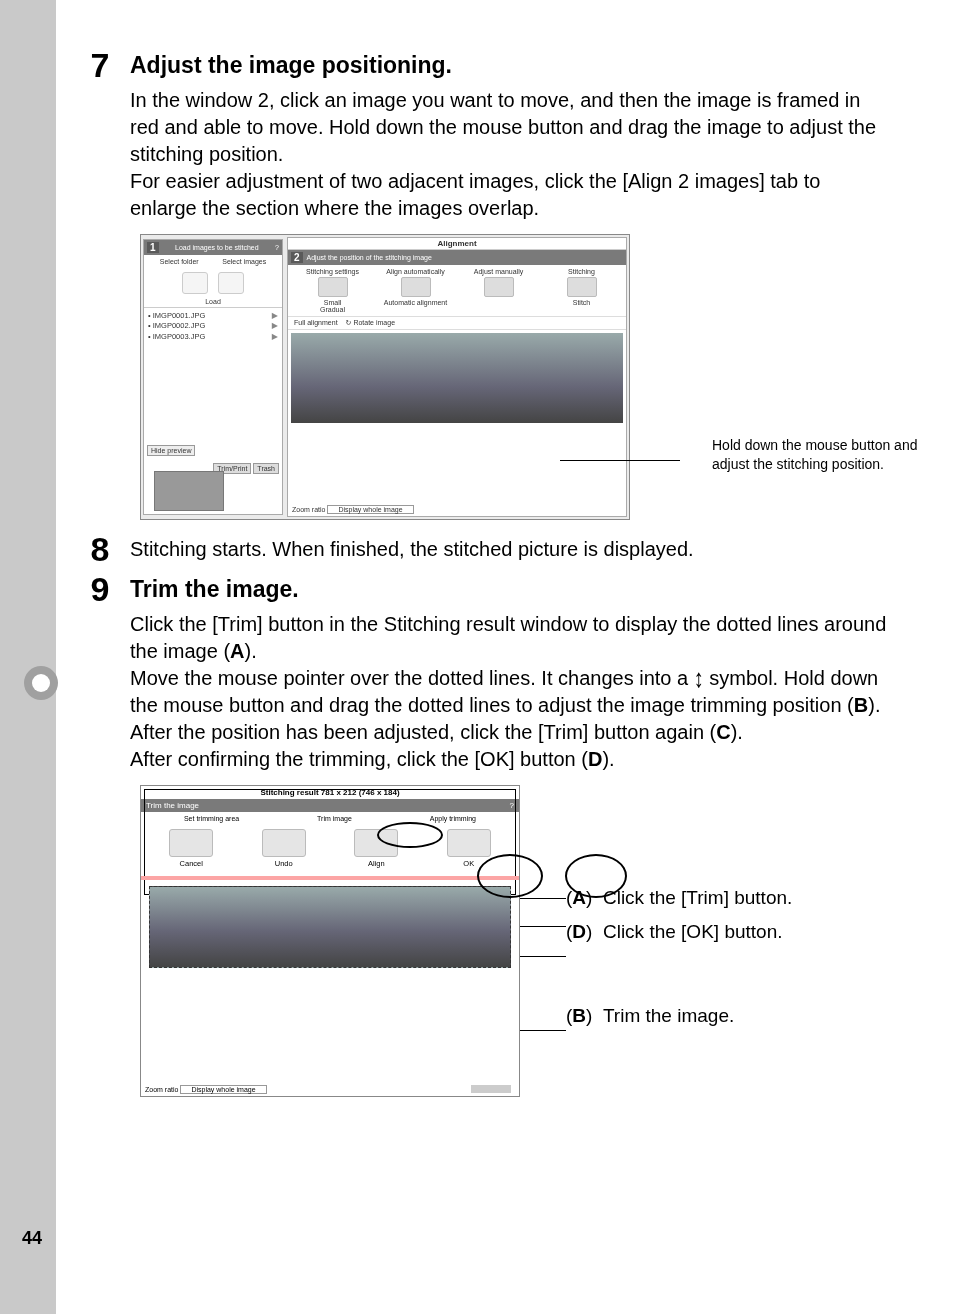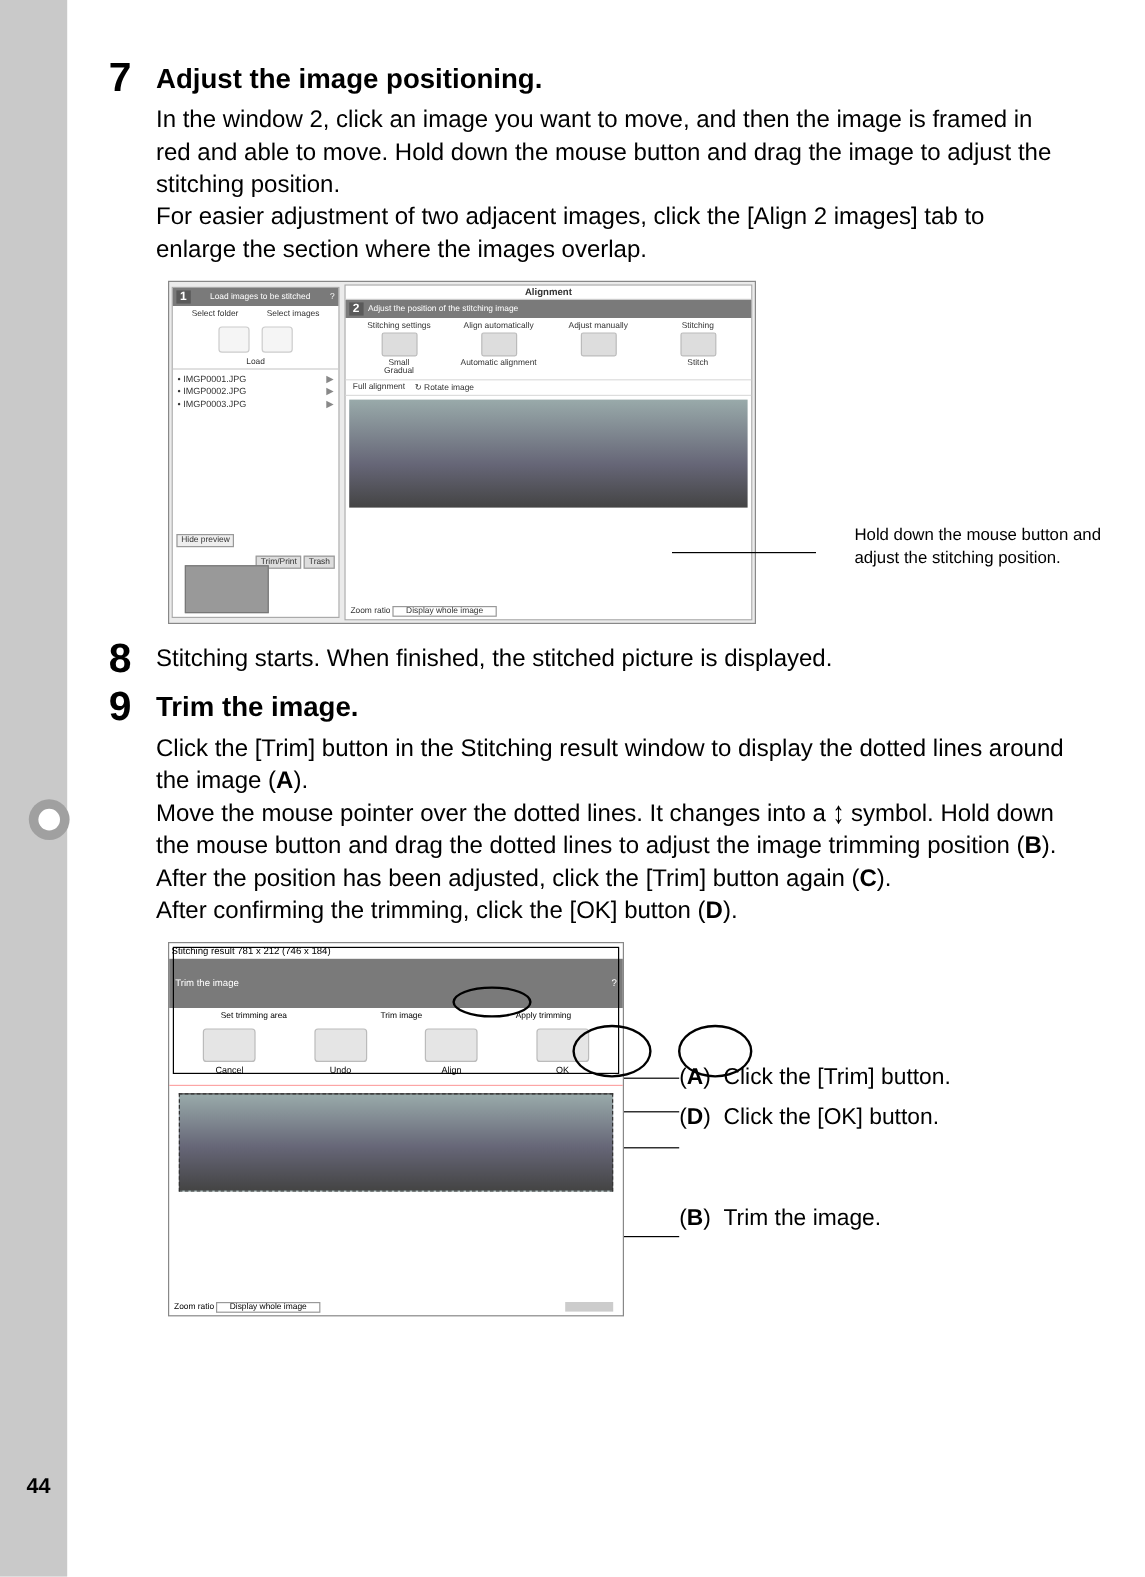--- a/index.html
+++ b/index.html
@@ -130,24 +130,24 @@
 
   .screenshot2 {
     margin: 12px 0 0 70px;
     width: 380px;
     height: 312px;
     border: 1px solid #888;
     background: #fff;
     position: relative;
     font-size: 8px;
   }
-  .ss2-title { text-align:left; font-size:8px; font-weight:normal; padding:2px; }
-  .ss2-header { background:#7a7a7a; color:#fff; font-size:8px; padding:16px 5px; display:flex; justify-content:space-between; }
+  .ss2-title { text-align:center; font-size:8px; font-weight:bold; padding:2px; }
+  .ss2-header { background:#7a7a7a; color:#fff; font-size:8px; padding:2px 5px; display:flex; justify-content:space-between; }
   .ss2-row { display:flex; justify-content:space-around; font-size:7px; padding:3px 4px; }
-  .ss2-btnrow { display:flex; justify-content:space-around; align-items:center; padding:4px 4px 8px; border-bottom:1px solid #fca5a5; position:relative; }
+  .ss2-btnrow { display:flex; justify-content:space-around; align-items:center; padding:4px 4px 8px; border-bottom:4px solid #fca5a5; position:relative; }
   .ss2-btn { text-align:center; font-size:7.5px; }
   .ss2-btn .ic { width:44px; height:28px; background:#e5e5e5; border:1px solid #bbb; border-radius:3px; margin:0 auto 2px; }
   .ss2-pano { margin:6px 8px; height:82px; background:linear-gradient(#9aa,#667 55%,#444); border:1px dashed #333; position:relative; }
   .ss2-scroll { position:absolute; bottom:3px; right:8px; width:40px; height:8px; background:#ccc; }
   .ss2-zoom { position:absolute; bottom:2px; left:4px; font-size:7px; }
   .ss2-zoom .box { display:inline-block; border:1px solid #999; padding:0 10px; background:#fff; }
 
   .oval {
     position:absolute;
     border:2px solid #000;

